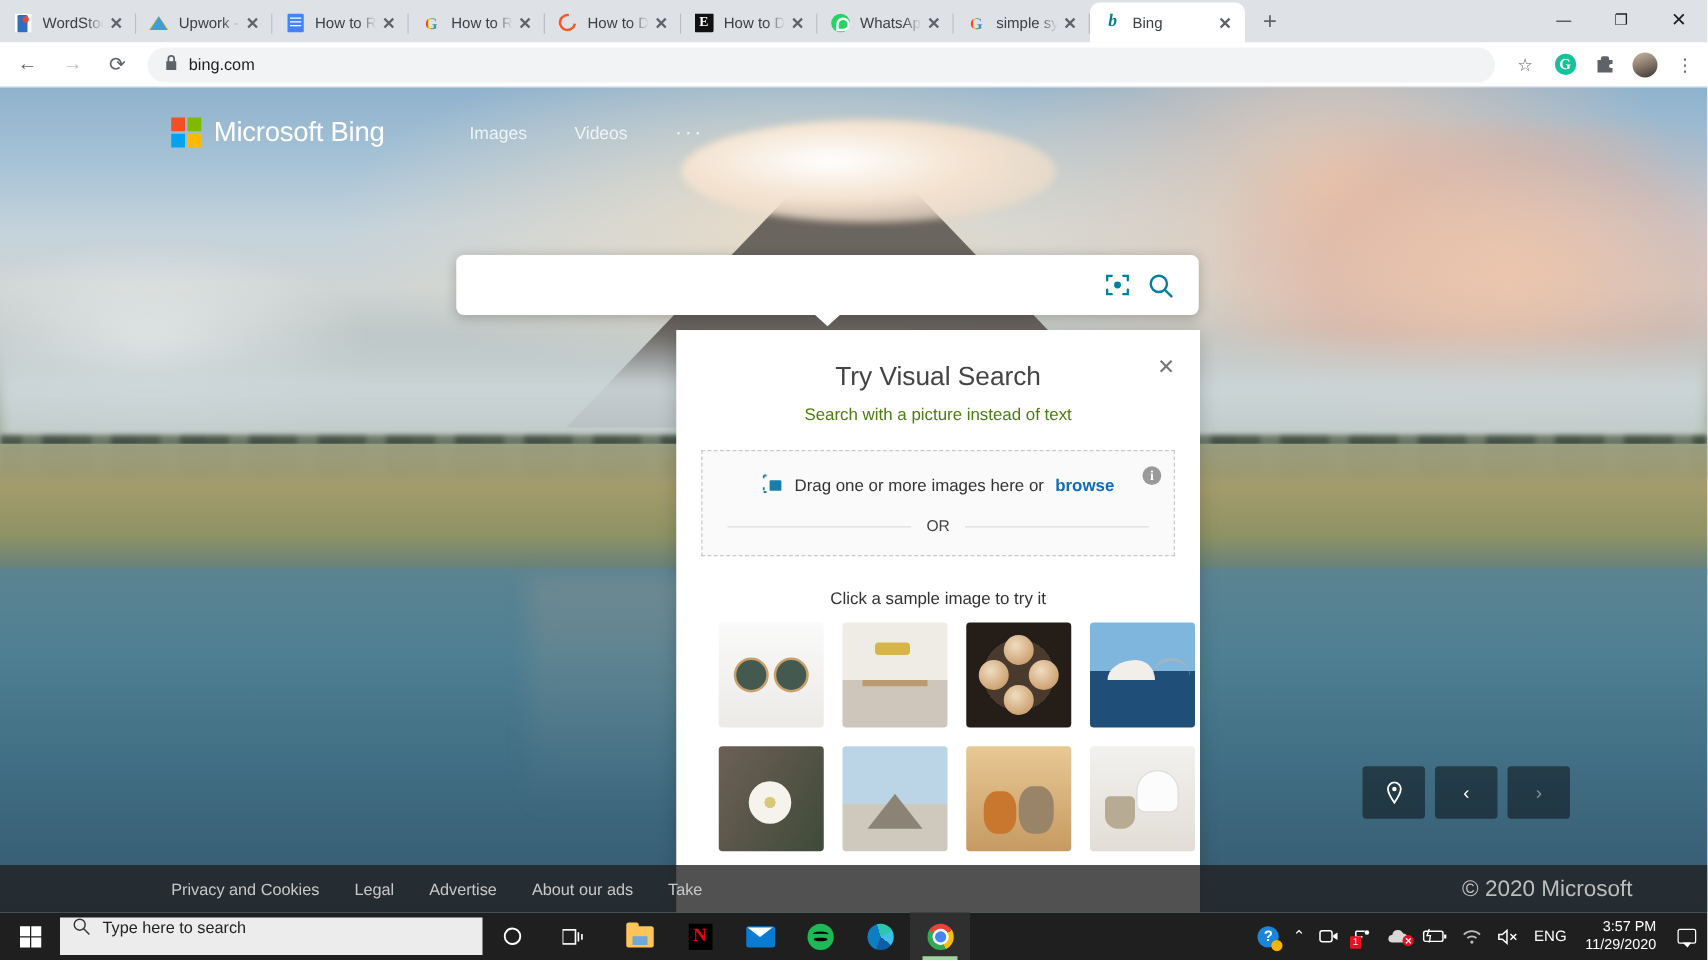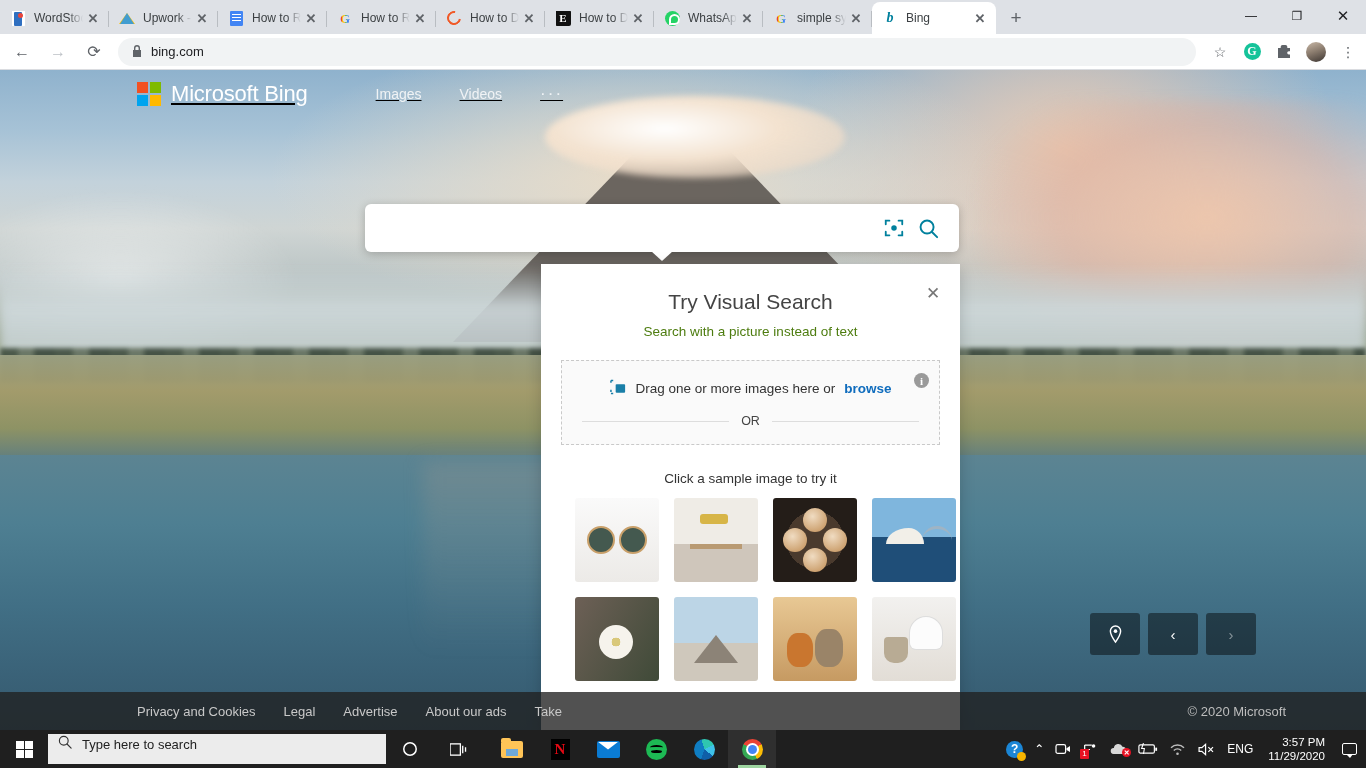--- a/index.html
+++ b/index.html
@@ -182,22 +182,22 @@
     filter: blur(6px);
   }
   .leftcloud {
     position: absolute; left: -60px; top: 120px; width: 360px; height: 180px;
     background: radial-gradient(ellipse at 50% 50%, rgba(255,255,255,.55) 0%, rgba(235,240,245,0) 70%);
     filter: blur(6px);
   }
 
   
   .bing-hdr {
-    position: absolute; top: 0; left: 0; width: 100%; height: 48px;
-    display: flex; align-items: center; text-decoration: underline;
+    position: absolute; top: 12px; left: 0; width: 100%; height: 48px;
+    display: flex; align-items: center;
   }
   .bing-logo { display: flex; align-items: center; margin-left: 137px; }
   .ms-sq { width: 24px; height: 24px; display: grid;
     grid-template-columns: 11px 11px; grid-template-rows: 11px 11px; gap: 2px; }
   .ms-sq i:nth-child(1){background:#f25022;} .ms-sq i:nth-child(2){background:#7fba00;}
   .ms-sq i:nth-child(3){background:#00a4ef;} .ms-sq i:nth-child(4){background:#ffb900;}
   .bing-name { margin-left: 10px; color: #fff; font-size: 22px; letter-spacing: -.2px; }
   .bing-nav { display: flex; align-items: center; margin-left: 68px; gap: 38px; }
   .bing-nav a { color: #f0f3f5; font-size: 14px; text-decoration: none; }
   .bing-nav .dots { color:#f0f3f5; font-size: 17px; letter-spacing: 2px; }
@@ -316,36 +316,36 @@
   .locpill.dim { color: rgba(255,255,255,.45); }
 
   
   .bing-footer {
     position: absolute; left: 0; bottom: 0; width: 100%; height: 38px;
     background: rgba(32,32,32,.78);
     display: flex; align-items: center;
   }
   .bf-links { display:flex; gap: 28px; margin-left: 137px; }
   .bf-links a { color: #c8c8c8; font-size: 13px; text-decoration: none; }
-  .bf-copy { margin-left: auto; margin-right: 80px; color:#bdbdbd; font-size: 13px; }
+  .bf-copy { margin-left: auto; margin-right: 60px; color:#bdbdbd; font-size: 18px; }
 
   
   .taskbar {
     position: absolute; bottom: 0; left: 0; width: 1366px; height: 38px;
     background: #1f1f1f; display: flex; align-items: center;
   }
   .start {
     width: 48px; height: 38px; display:flex; align-items:center; justify-content:center;
   }
   .winlogo { width: 17px; height: 17px; display:grid;
     grid-template-columns: 8px 8px; grid-template-rows: 8px 8px; gap:1px; }
   .winlogo i { background:#fff; }
   .tb-search {
-    width: 338px; height: 30px; background: #ececec; display:flex; align-items:flex-end;
-    padding: 12px 10px; color:#222; font-size: 13px; gap: 10px;
+    width: 338px; height: 30px; background: #ececec; display:flex; align-items:flex-start;
+    padding: 0 10px; color:#222; font-size: 13px; gap: 10px;
   }
   .tb-btn { width: 48px; height: 38px; display:flex; align-items:center; justify-content:center; color:#fff; }
   .tb-apps { display:flex; align-items:center; margin-left: 6px; }
   .tb-app { width: 48px; height: 38px; display:flex; align-items:center;
     justify-content:center; position: relative; }
   .tb-app.active { background: #2f2f2f; }
   .tb-app.active::after { content:""; position:absolute; bottom:0; left:10px; right:10px;
     height:3px; background:#9ed5a0; }
   .ico-folder { width:22px;height:17px; background:#ffc457; border-radius:2px; position:relative;}
   .ico-folder::before{content:"";position:absolute;top:-3px;left:0;width:10px;height:4px;background:#ffc457;border-radius:2px 2px 0 0;}

